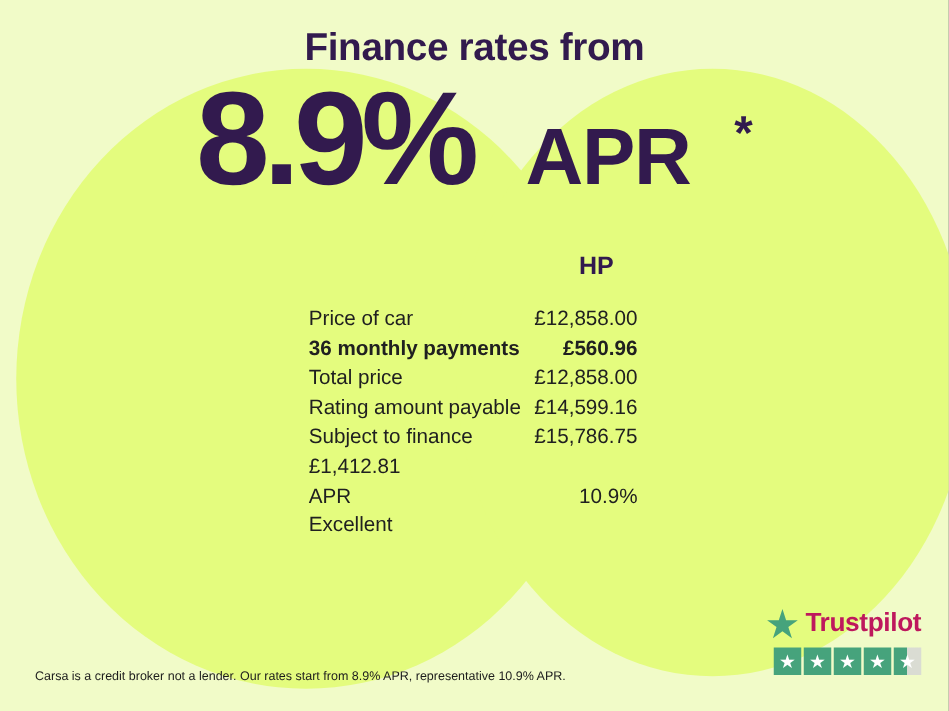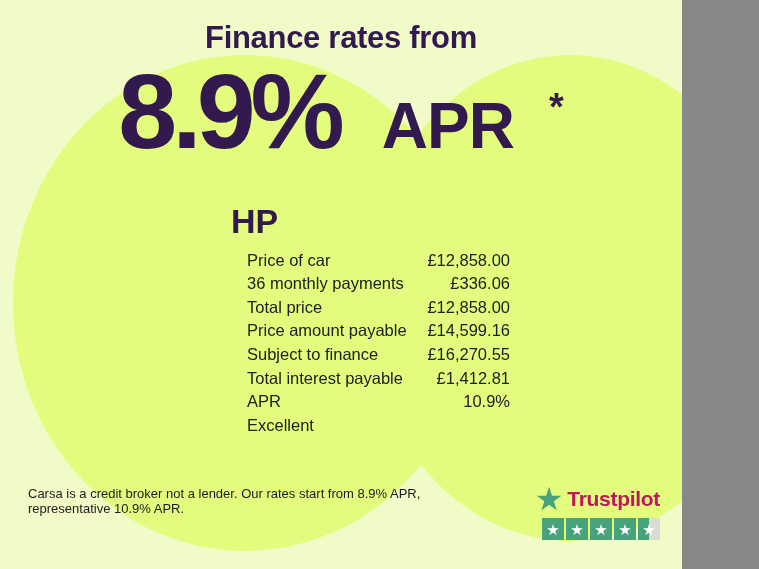--- a/index.html
+++ b/index.html
@@ -1,17 +1,17 @@
 <!DOCTYPE html>
 <html><head>
 <meta charset="utf-8">
 <style>
   html,body { margin:0; padding:0; background:#888; }
   .canvas {
-    position:relative; width:682px; height:569px; overflow:hidden;
+    position:relative; width:759px; height:569px; overflow:hidden;
     background:var(--bg, #f1fbc8);
     font-family:"Liberation Sans", sans-serif;
   }
   .bg { position:absolute; left:0; top:0; width:759px; height:569px; }
   .bg ellipse { fill:var(--circle, #e4fc7e); }
 
   .title {
     position:absolute; top:20px; left:0; width:100%; text-align:center;
     font-size:31px; font-weight:800; letter-spacing:-0.3px;
     color:var(--purple, #321a4e);
@@ -20,32 +20,32 @@
     position:absolute; top:58px; left:0; width:100%;
     display:flex; justify-content:center; align-items:baseline;
     color:var(--purple, #321a4e);
     gap:32px;
   }
   .rate  { font-size:106px; font-weight:800; letter-spacing:-5px; line-height:1; }
   .apr   { font-size:64px;  font-weight:800; letter-spacing:-1px; line-height:1; margin-left:10px; }
   .ast   { font-size:38px;  font-weight:800; line-height:1; position:relative; top:-28px; margin-left:3px; }
 
   .hp {
-    position:absolute; top:202px; left:231px; width:260px; text-align:left;
-    font-size:34px; font-weight:800; color:var(--purple, #321a4e);
+    position:absolute; top:202px; left:231px; width:260px; text-align:right;
+    font-size:20px; font-weight:800; color:var(--purple, #321a4e);
   }
 
   .table { position:absolute; left:247px; top:246px; width:263px;
            font-size:16.5px; color:var(--body, #202020); }
-  .row   { display:flex; justify-content:space-between; align-items:flex-end; height:23.6px; }
-  .row.bold { font-weight:400; }
+  .row   { display:flex; justify-content:space-between; align-items:flex-start; height:23.6px; }
+  .row.bold { font-weight:700; }
 
   .disclaimer {
-    position:absolute; left:28px; top:486px; width:450px;
-    font-size:13px; line-height:15px; color:#1c1c1c;
+    position:absolute; left:28px; top:534px; width:450px;
+    font-size:10px; line-height:15px; color:#1c1c1c;
   }
 
   .trustpilot { position:absolute; right:22px; top:486px;
                 display:flex; flex-direction:column; align-items:flex-end; }
   .tp-logo  { display:flex; align-items:center; }
   .tp-star  { color:var(--tp-green, #46a37c); font-size:32px; line-height:26px; margin-right:4px; }
   .tp-brand { font-size:21px; font-weight:700; color:#be185d; letter-spacing:-0.3px; }
   .tp-rating{ display:flex; gap:2px; margin-top:6px; }
   .sq { width:22px; height:22px; display:flex; align-items:center; justify-content:center; }
   .sq span { color:#ffffff; font-size:15px; line-height:1; }
@@ -71,41 +71,40 @@
   <div class="hp">HP</div>
 
   <div class="table" id="finance-table">
     <div class="row">
       <span class="label">Price of car</span>
       <span class="value">£12,858.00</span>
     </div>
 
     <div class="row bold">
       <span class="label">36 monthly payments</span>
-      <span class="value">£336.06</span>
+      <span class="value">£560.96</span>
     </div>
 
     <div class="row">
       <span class="label">Total price</span>
       <span class="value">£12,858.00</span>
     </div>
 
 
     <div class="row">
-      <span class="label">Price amount payable</span>
+      <span class="label">Rating amount payable</span>
       <span class="value">£14,599.16</span>
     </div>
 
     <div class="row">
       <span class="label">Subject to finance</span>
-      <span class="value">£16,270.55</span>
+      <span class="value">£15,786.75</span>
     </div>
 
     <div class="row">
-      <span class="label">Total interest payable</span>
       <span class="value">£1,412.81</span>
     </div>
 
     <div class="row">
       <span class="label">APR</span>
       <span class="value">10.9%</span>
     </div>
 
     <div class="row">
       <span class="value">Excellent</span>

